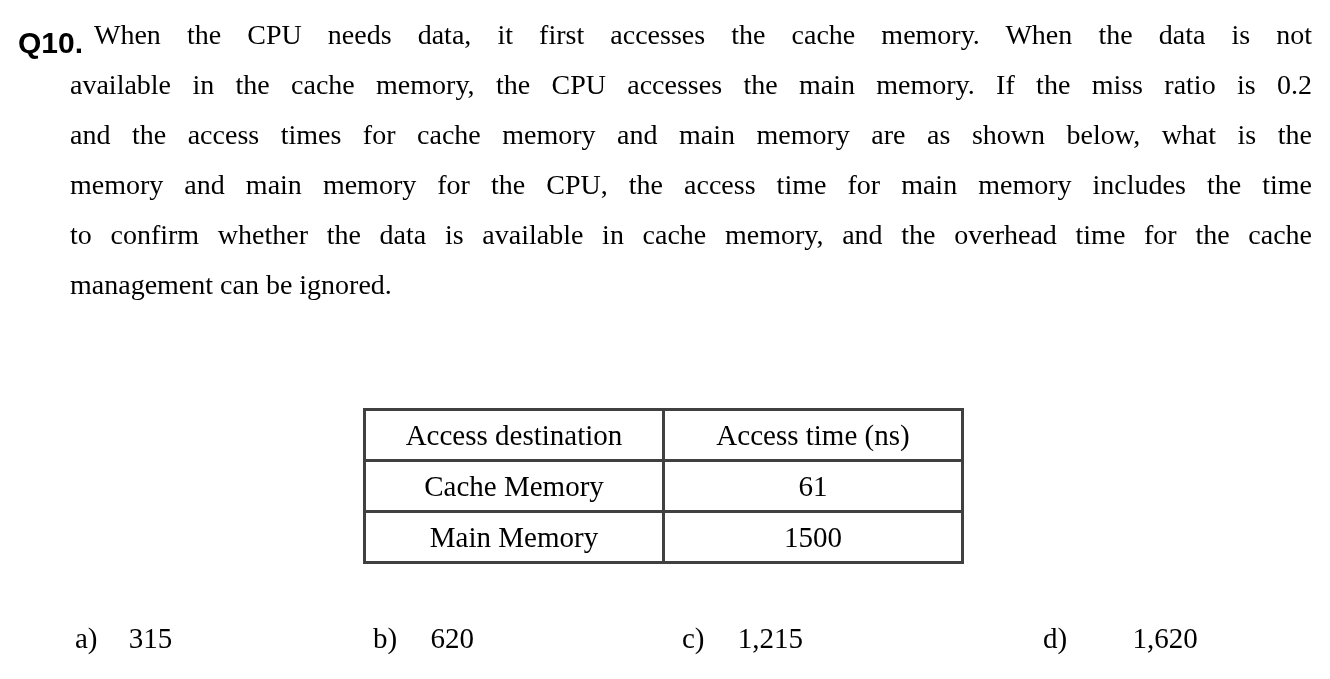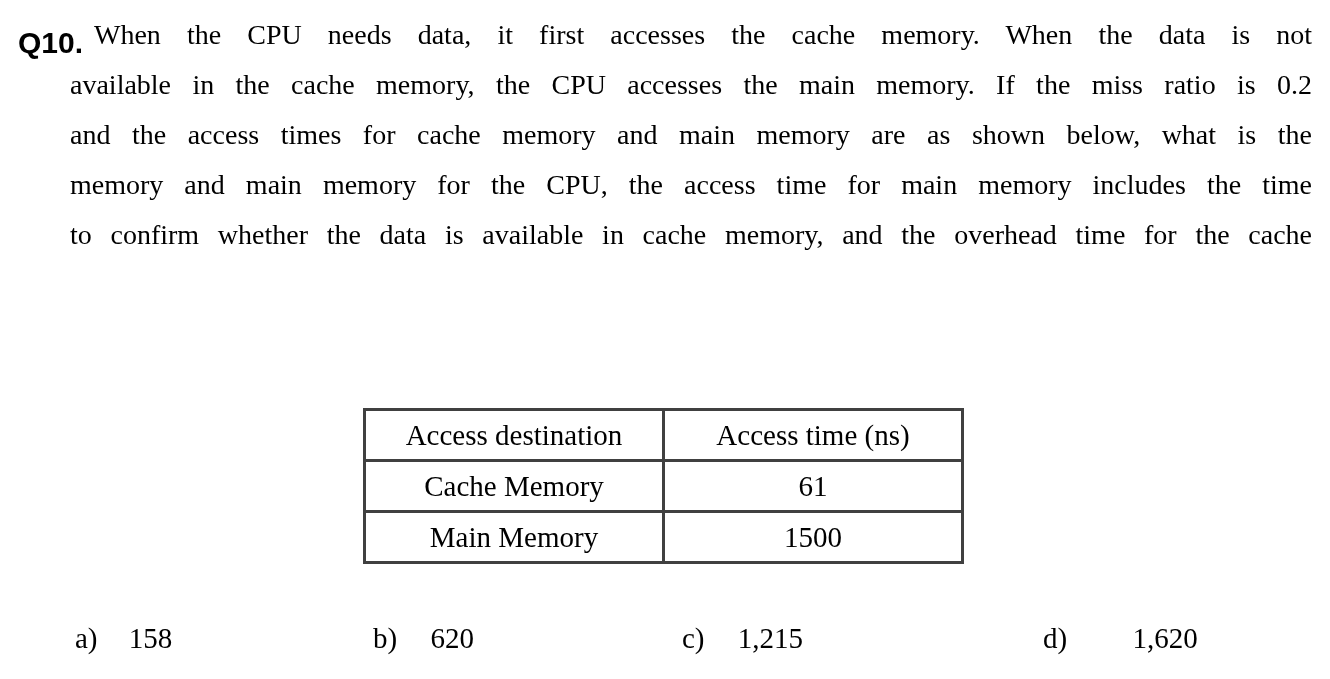--- a/index.html
+++ b/index.html
@@ -94,20 +94,21 @@
 <div class="page">
 
   <span class="qnum">Q10.</span>
 
   <div class="qlines">
     <div class="qline first">When the CPU needs data, it first accesses the cache memory. When the data is not</div>
     <div class="qline">available in the cache memory, the CPU accesses the main memory. If the miss ratio is 0.2</div>
     <div class="qline">and the access times for cache memory and main memory are as shown below, what is the</div>
     <div class="qline">memory and main memory for the CPU, the access time for main memory includes the time</div>
     <div class="qline">to confirm whether the data is available in cache memory, and the overhead time for the cache</div>
+    <div class="qline last">management can be ignored.</div>
   </div>
 
   <table class="access-table">
     <thead>
       <tr>
         <th>Access destination</th>
         <th>Access time (ns)</th>
       </tr>
     </thead>
     <tbody>
@@ -118,21 +119,21 @@
       <tr>
         <td>Main Memory</td>
         <td>1500</td>
       </tr>
     </tbody>
   </table>
 
   <div class="options">
     <div class="option opt-a">
       <span class="olabel">a)</span>
-      <span class="ovalue">158</span>
+      <span class="ovalue">315</span>
     </div>
     <div class="option opt-b">
       <span class="olabel">b)</span>
       <span class="ovalue">620</span>
     </div>
     <div class="option opt-c">
       <span class="olabel">c)</span>
       <span class="ovalue">1,215</span>
     </div>
     <div class="option opt-d">

